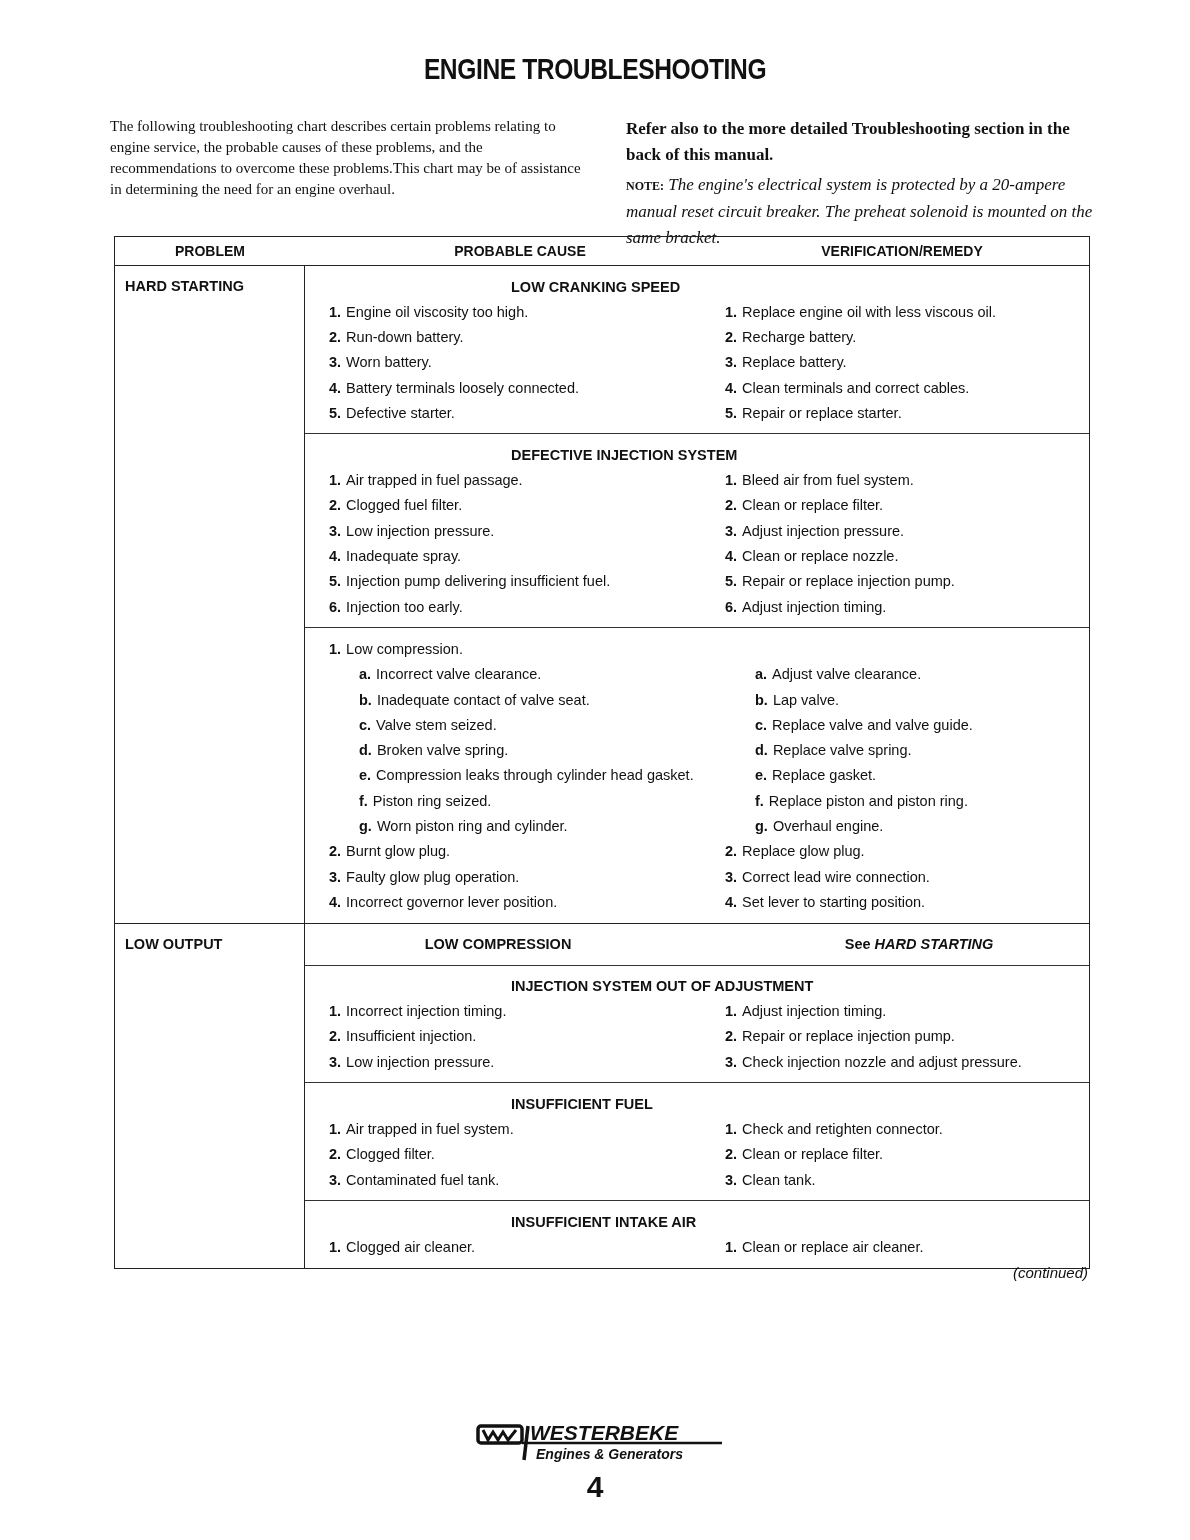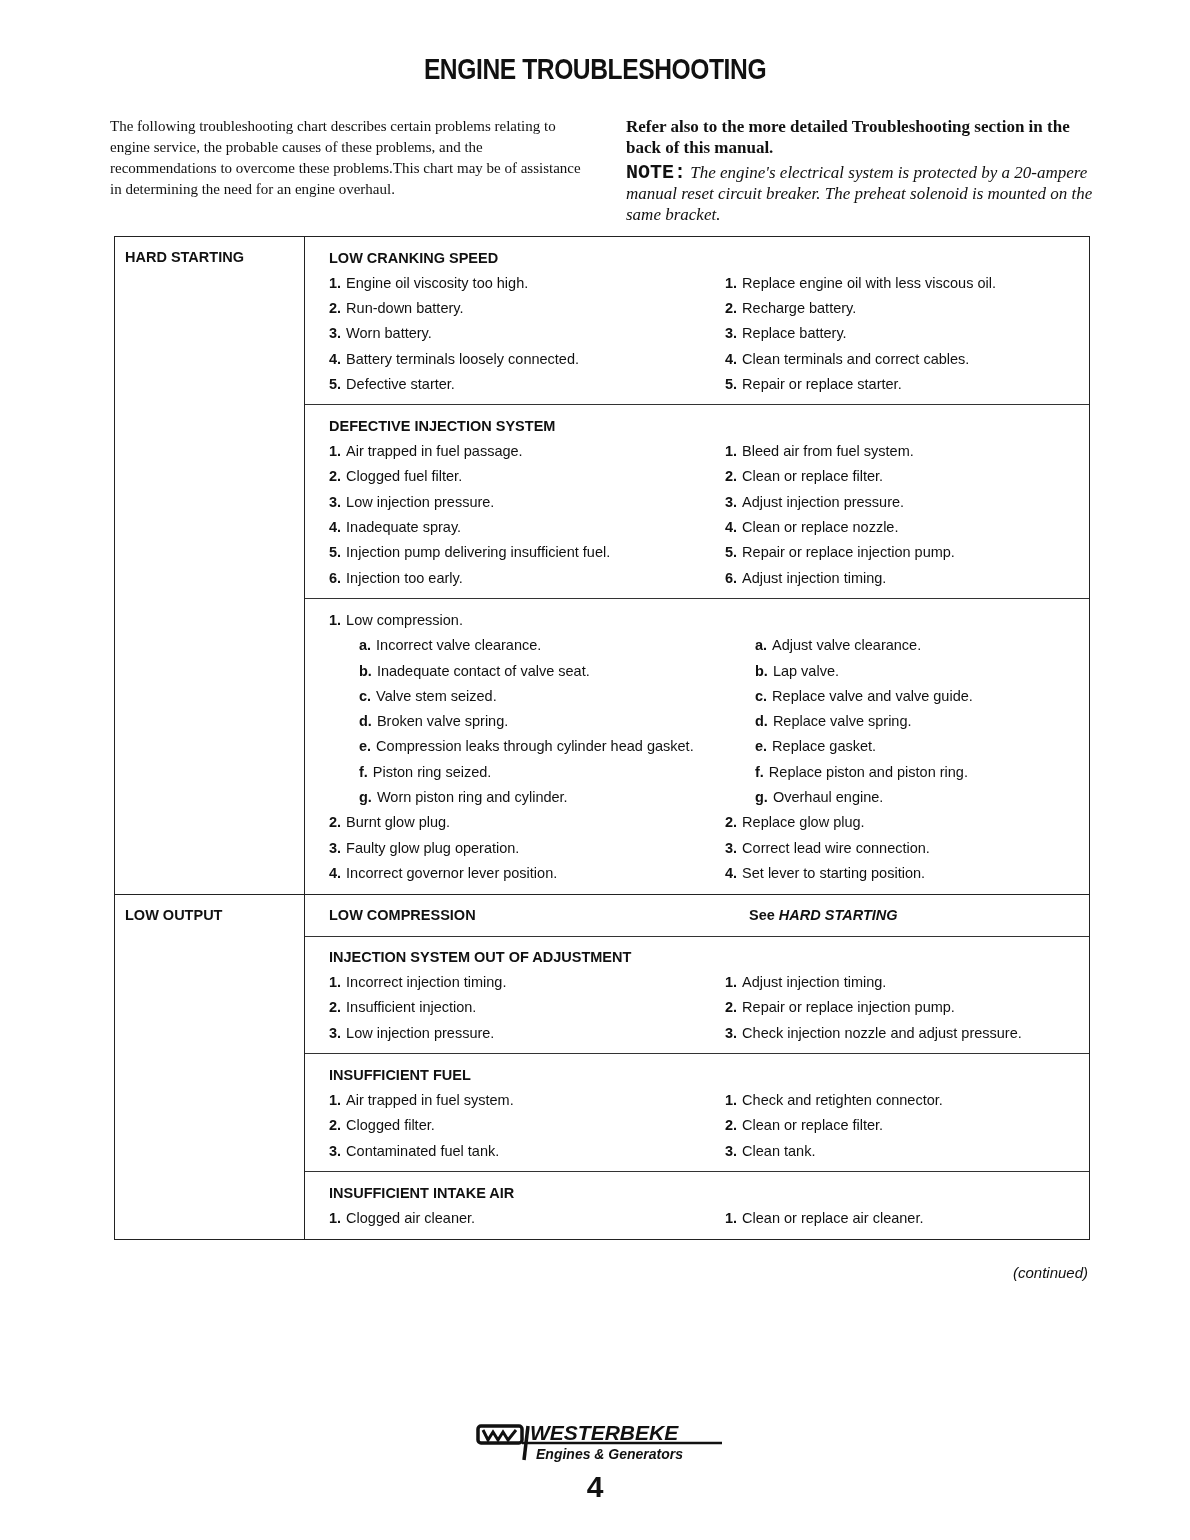--- a/index.html
+++ b/index.html
@@ -1,36 +1,36 @@
 <!DOCTYPE html>
 <html><head>
 <meta charset="utf-8">
 <style>
   html, body { margin:0; padding:0; background:#fff; }
   body { width:1190px; height:1540px; position:relative; overflow:hidden; color:#111; font-family:"Liberation Sans", sans-serif; }
   .title { position:absolute; left:0; top:52px; width:1190px; text-align:center; font-family:"Liberation Sans", sans-serif; font-weight:bold; font-size:30px; letter-spacing:-0.5px; transform:scaleX(0.82); transform-origin:center; }
   .intro-left { position:absolute; left:110px; top:116px; width:480px; font-family:"Liberation Serif", serif; font-size:15px; line-height:21px; }
-  .intro-right { position:absolute; left:626px; top:116px; width:470px; font-family:"Liberation Serif", serif; font-size:17px; line-height:21px; }
+  .intro-right { position:absolute; left:626px; top:116px; width:470px; font-family:"Liberation Serif", serif; font-size:17px; line-height:26px; }
   .intro-right .refer { font-weight:bold; }
   .intro-right .note { margin-top:4px; font-style:italic; }
-  .intro-right .note-label { font-family:Liberation Mono, monospace; font-weight:bold; font-style:normal; font-size:20px; }
+  .intro-right .note-label { font-family:Liberation Serif, serif; font-weight:bold; font-style:normal; font-size:12px; }
 
   .table { position:absolute; left:114px; top:236px; width:976px; border:1.5px solid #222; box-sizing:border-box; }
   .thead { display:flex; height:28px; border-bottom:1.5px solid #222; font-weight:bold; font-size:14px; align-items:center; }
   .thead .h1 { width:190px; text-align:center; }
   .thead .h2 { width:390px; text-align:center; padding-left:20px; }
   .thead .h3 { flex:1; text-align:center; }
 
   .prow { display:flex; border-bottom:1.5px solid #222; }
   .prow:last-child { border-bottom:none; }
   .pcell { width:190px; border-right:1.5px solid #222; box-sizing:border-box; font-weight:bold; font-size:14.5px; padding:12px 0 0 10px; }
   .groups { flex:1; }
   .group { border-bottom:1.5px solid #333; padding:8px 0 8px 24px; }
   .group:last-child { border-bottom:none; }
-  .ghead { display:flex; font-weight:bold; font-size:14.5px; height:25px; align-items:center; }
+  .ghead { display:flex; font-weight:bold; font-size:14.5px; height:25px; align-items:center;justify-content:center; }
   .ghead .gname { width:396px; }
   .ghead .gremedy b { font-weight:bold;margin-left:24px; }
   .ghead .gremedy i { font-style:italic; }
   .line { display:flex; height:25.3px; align-items:center; font-size:14.5px; }
   .line .c { width:396px; display:flex; }
   .line .r { flex:1; display:flex; }
   .num { font-weight:bold; margin-right:5px; }
   .sub .c { padding-left:30px; width:366px; }
   .sub .r { padding-left:30px; }
 
@@ -45,20 +45,25 @@
 <div class="title">ENGINE TROUBLESHOOTING</div>
 
 <div class="intro-left">The following troubleshooting chart describes certain problems relating to engine service, the probable causes of these problems, and the recommendations to overcome these problems.This chart may be of assistance in determining the need for an engine overhaul.</div>
 
 <div class="intro-right">
   <div class="refer">Refer also to the more detailed Troubleshooting section in the back of this manual.</div>
   <div class="note"><span class="note-label">NOTE:</span><span> The engine's electrical system is protected by a 20-ampere manual reset circuit breaker. The preheat solenoid is mounted on the same bracket.</span></div>
 </div>
 
 <div class="table">
+  <div class="thead">
+    <div class="h1">PROBLEM</div>
+    <div class="h2">PROBABLE CAUSE</div>
+    <div class="h3">VERIFICATION/REMEDY</div>
+  </div>
   <div id="tbody">
       <div class="prow">
         <div class="pcell">HARD STARTING</div>
         <div class="groups">
           <div class="group">
             <div class="ghead">
               <div class="gname">LOW CRANKING SPEED</div>
             </div>
             <div class="line">
               <div class="c">

